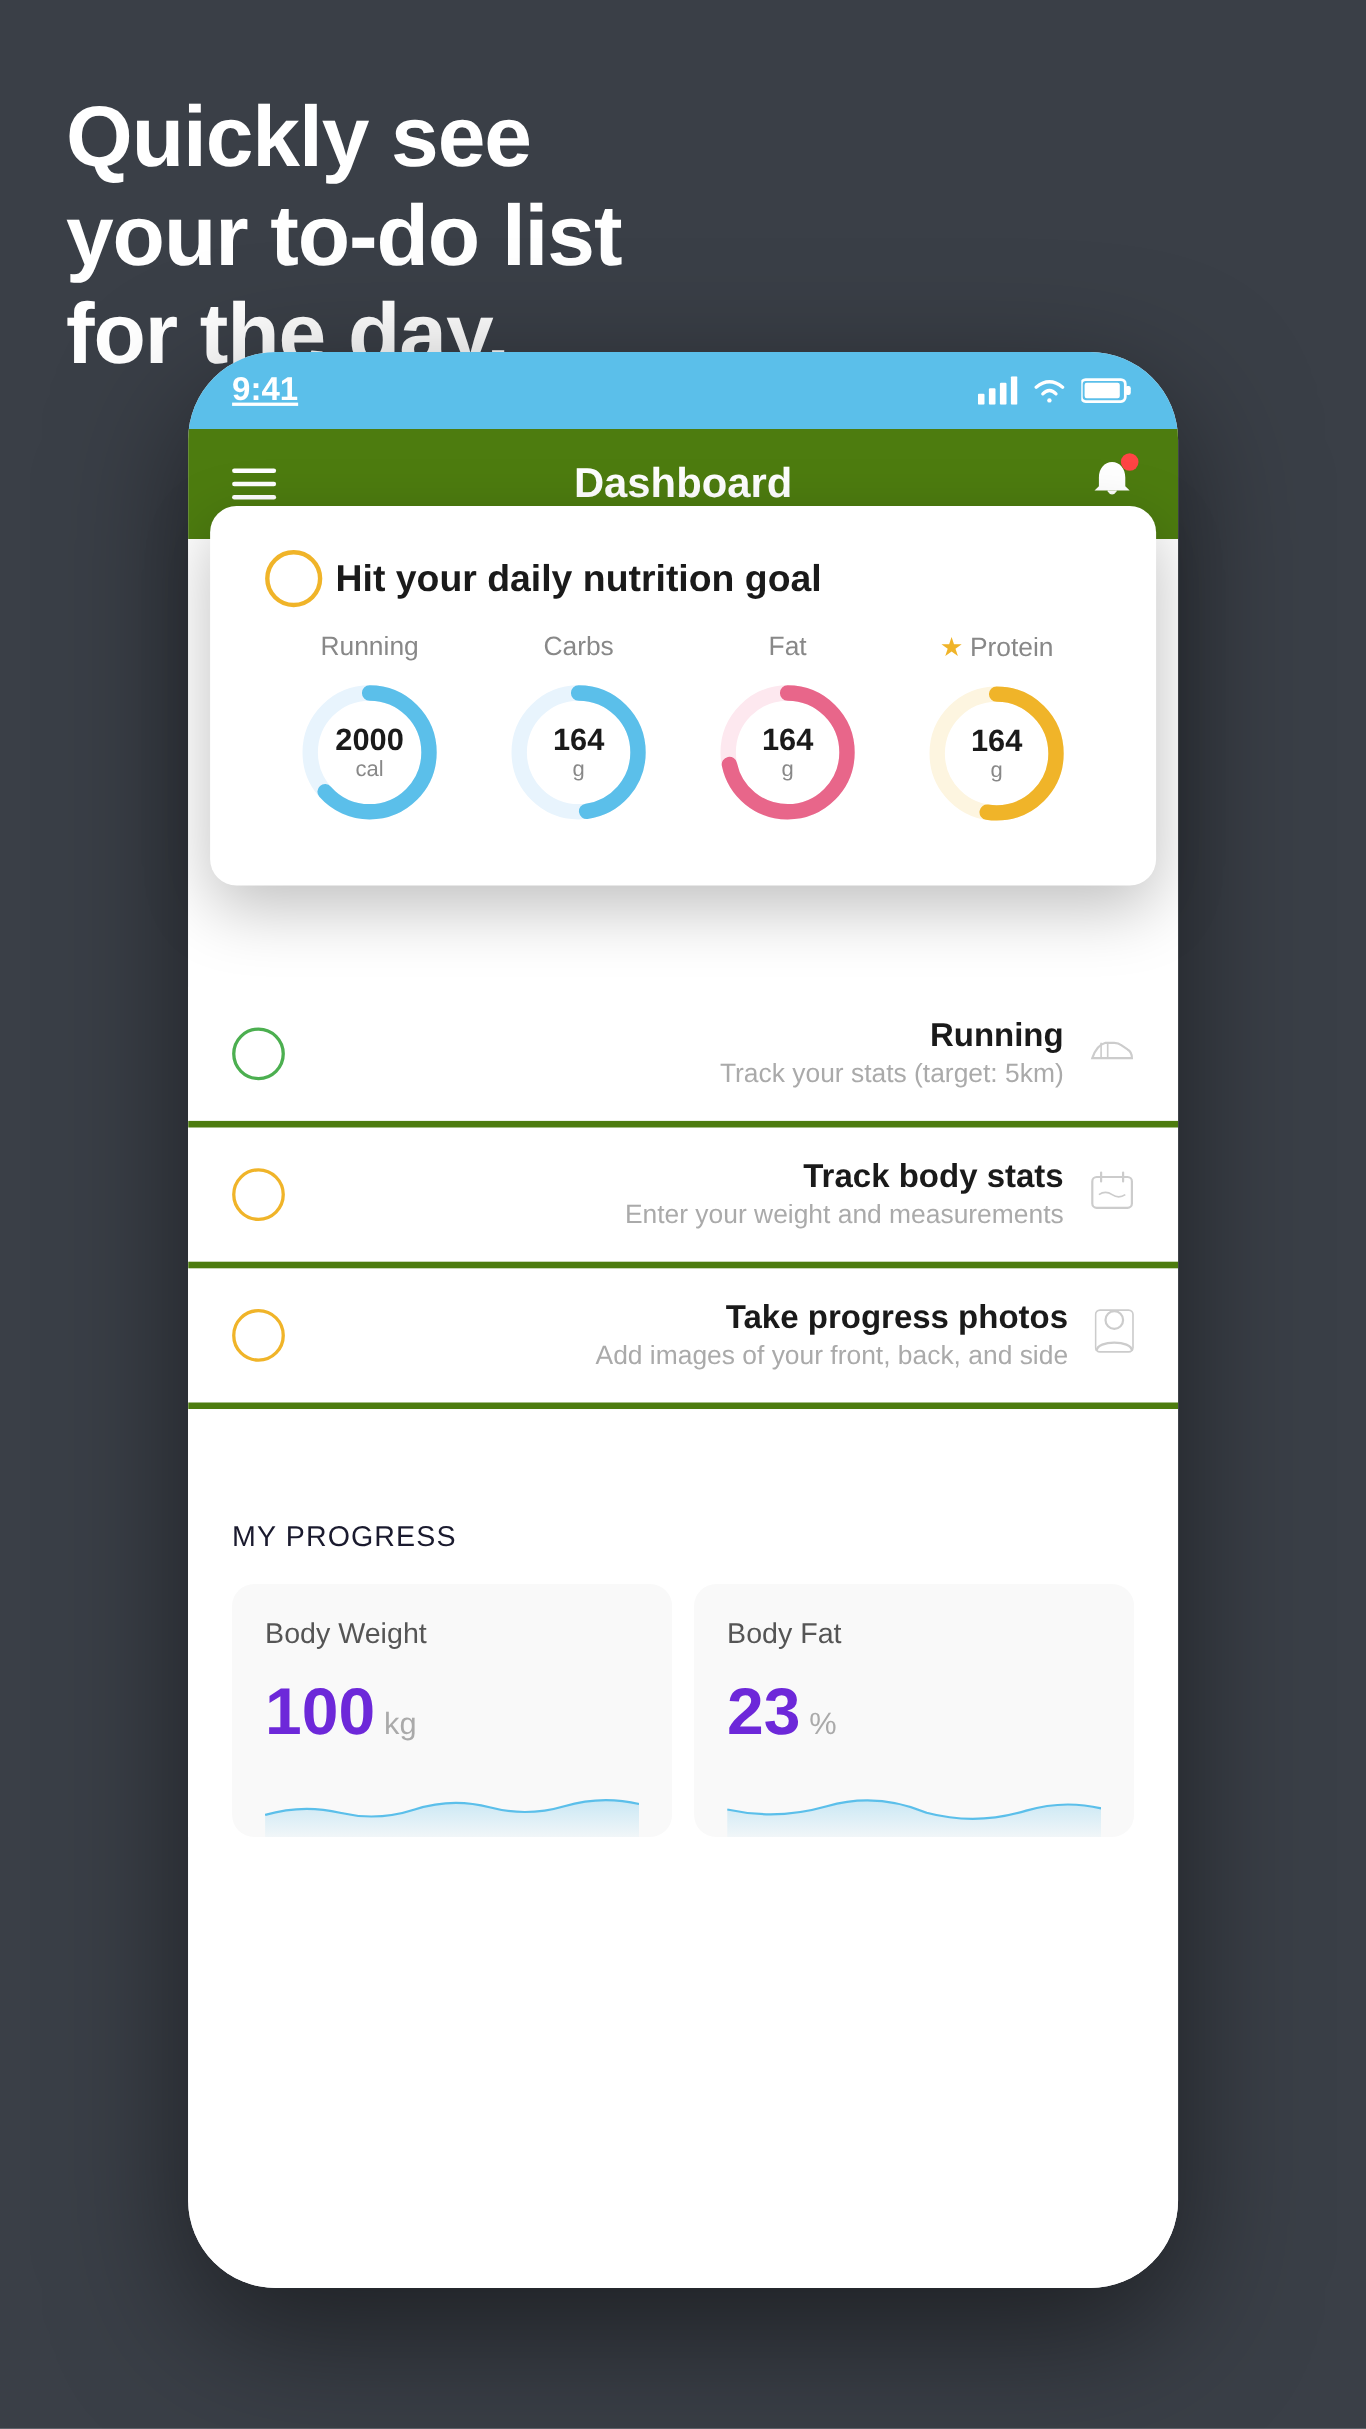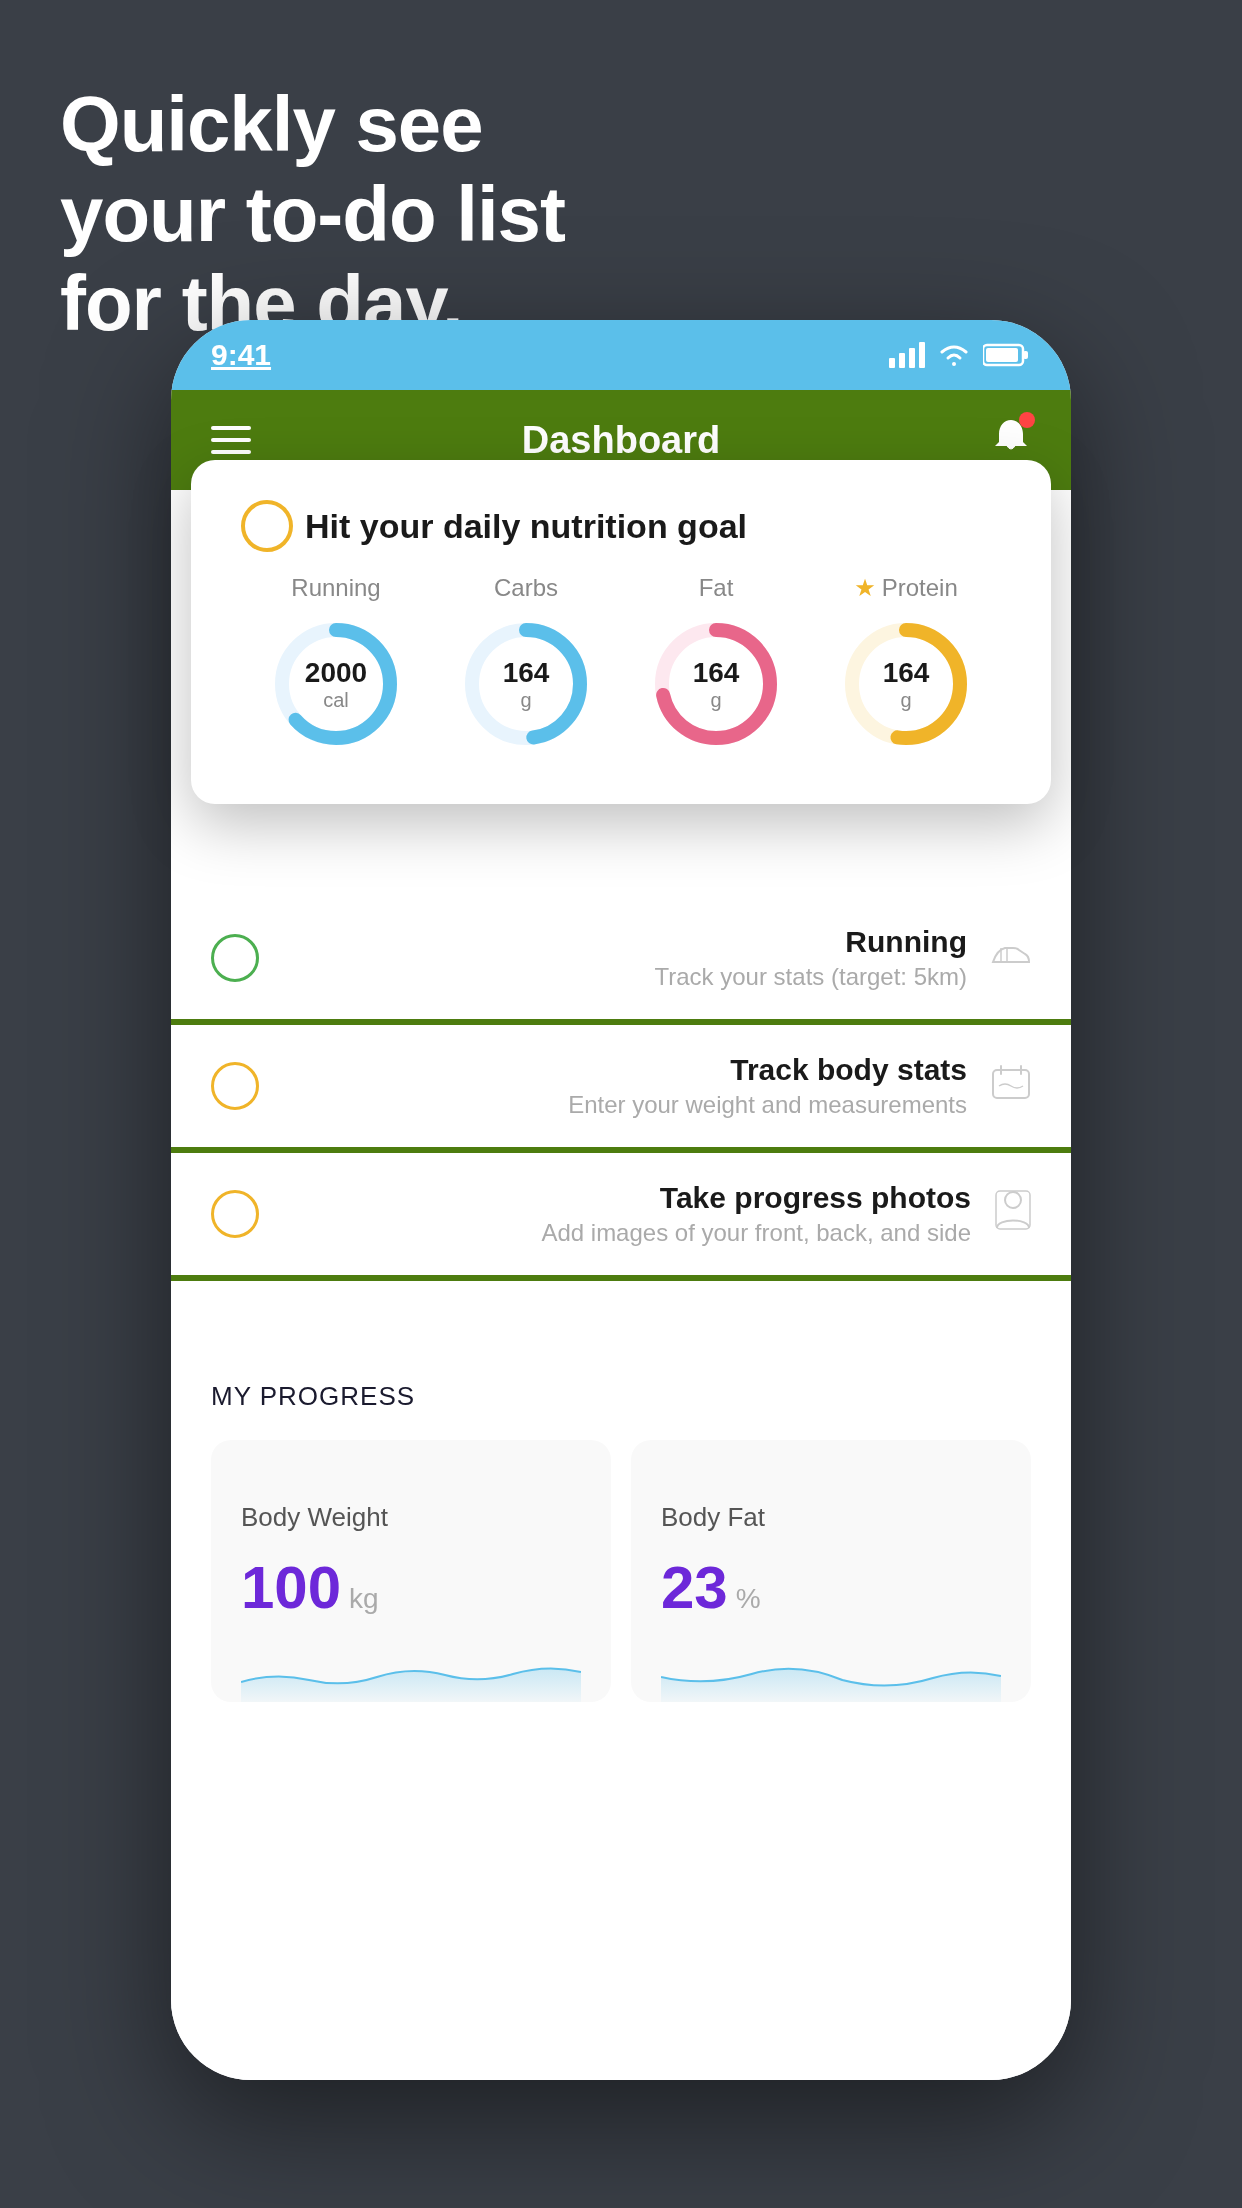--- a/index.html
+++ b/index.html
@@ -276,21 +276,20 @@
       border-radius: 20px;
       padding: 30px 30px 0;
       overflow: hidden;
     }
 
     .progress-card-title {
       font-size: 26px;
       color: #555;
       font-weight: 500;
       margin-bottom: 20px;
-      margin-top: 32px;
     }
 
     .progress-value-row {
       display: flex;
       align-items: baseline;
       gap: 8px;
       margin-bottom: 20px;
     }
 
     .progress-number {

